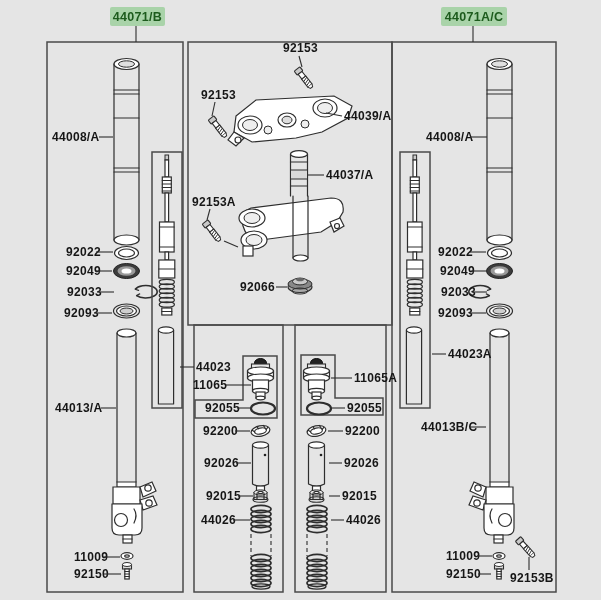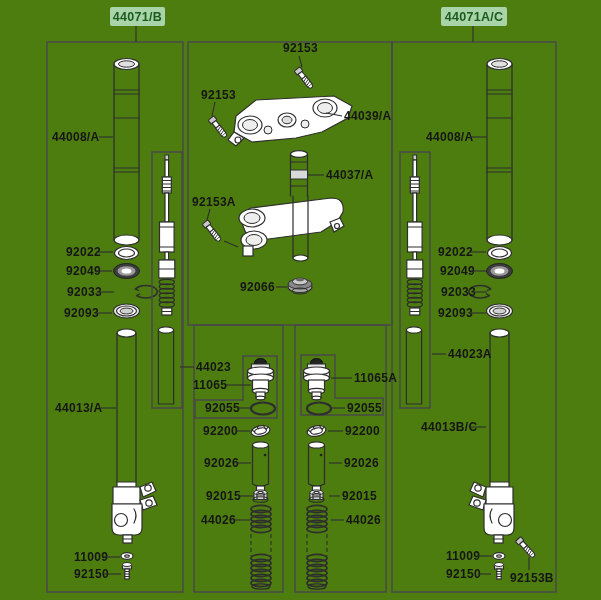--- a/index.html
+++ b/index.html
@@ -1,16 +1,16 @@
 <!DOCTYPE html>
 <html><head>
 <meta charset="utf-8">
 <style>
   html,body{margin:0;padding:0;background:#fff;}
-  .stage{width:601px;height:600px;position:relative;background:#4d7c0f;font-family:"Liberation Sans",sans-serif;}
+  .stage{width:601px;height:600px;position:relative;background:#e5e5e5;font-family:"Liberation Sans",sans-serif;}
   .box{fill:none;stroke:#4a4a4a;stroke-width:1.5;}
   .ln{fill:none;stroke:#2e2e2e;stroke-width:1.2;stroke-linecap:round;}
   .fw{fill:#ffffff;stroke:#2e2e2e;stroke-width:1.2;}
   .ldr{stroke:#2e2e2e;stroke-width:1.1;}
   text.pl{font-family:"Liberation Sans",sans-serif;font-weight:bold;font-size:12px;fill:#161616;letter-spacing:.3px;}
   text.hl{font-family:"Liberation Sans",sans-serif;font-weight:bold;font-size:12.5px;letter-spacing:.3px;}
 </style>
 </head>
 <body>
 

